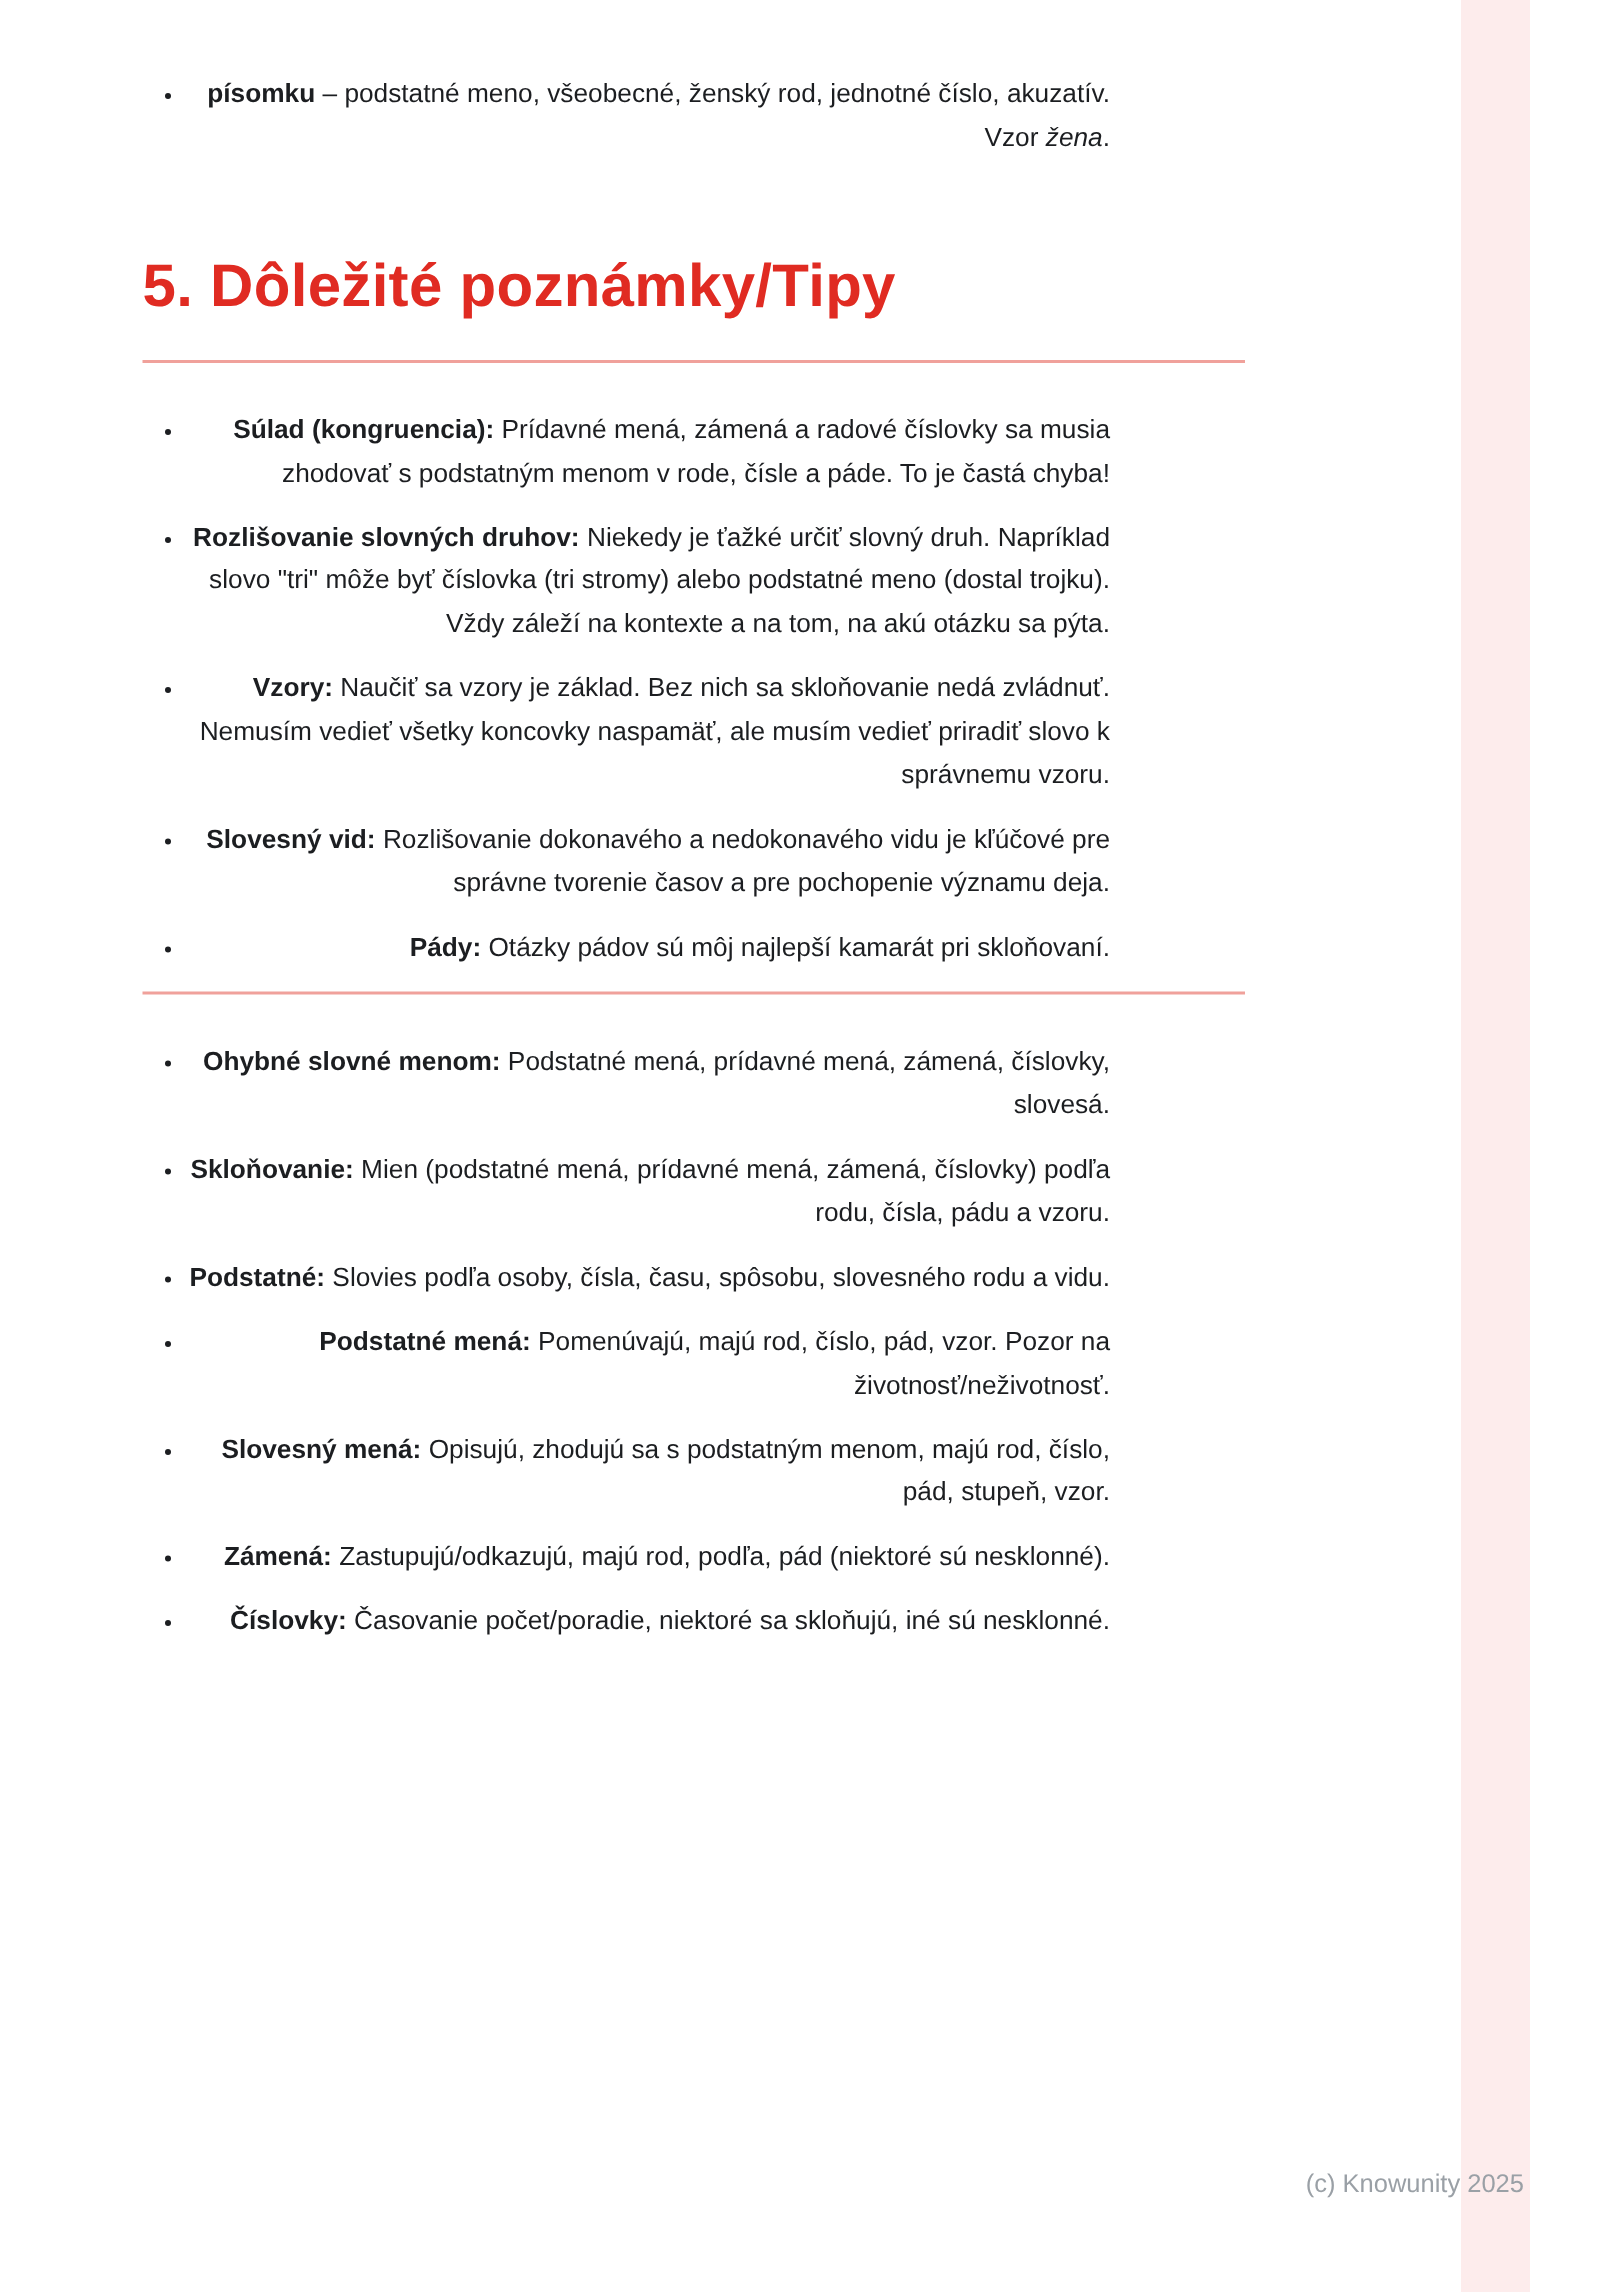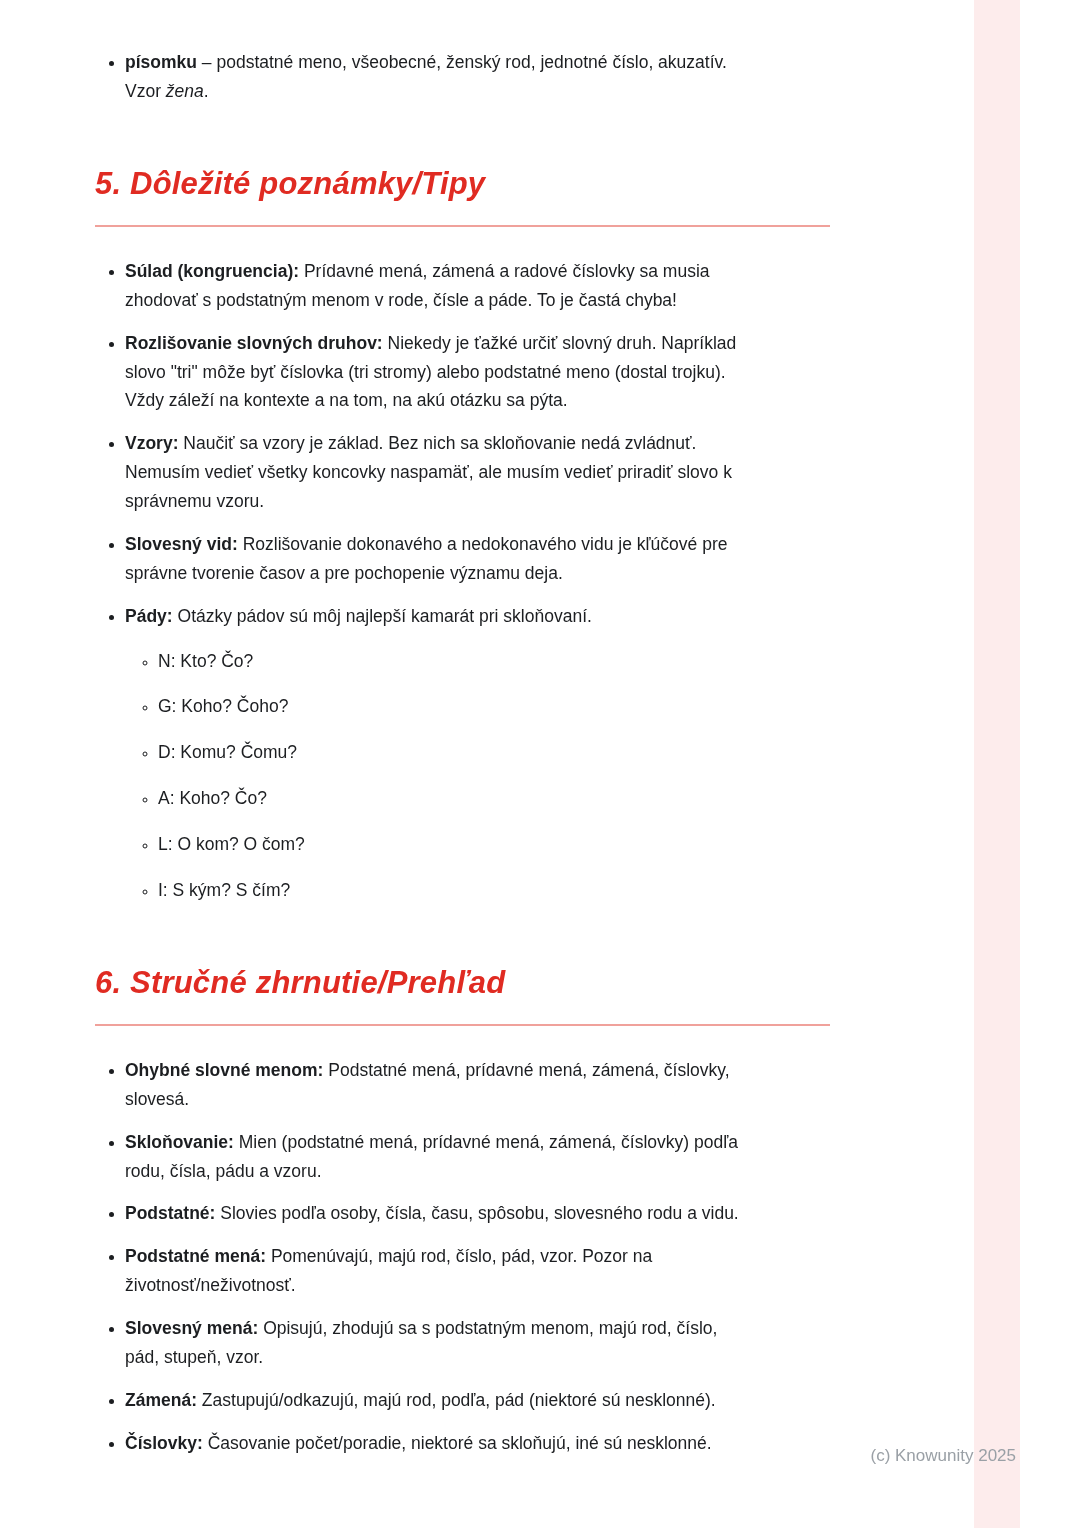--- a/index.html
+++ b/index.html
@@ -26,34 +26,34 @@
     z-index: 1;
     padding: 48px 0 0 95px;
     width: 740px;
     font-size: 17.5px;
     line-height: 1.65;
   }
   ul.bullets {
     list-style: disc;
     padding-left: 30px;
     margin: 0;
+    text-align: right;
   }
   ul.bullets > li {
     margin-bottom: 14px;
   }
   ul.bullets > li::marker { color: #1c1e21; font-size: 0.9em; }
   strong.lead { font-weight: 700; }
   em.it { font-style: italic; }
   h2.section-heading {
     color: #e02b22;
-    font-size: 31px;
+    font-size: 40px;
     font-weight: 700;
     margin-top: 52px;
     letter-spacing: 0.2px;
-    font-style: italic;
   }
   .heading-rule {
     height: 2px;
     background: #f0a19b;
     border: none;
     margin: 16px 0 30px 0;
     width: 735px;
   }
   ul.cases {
     list-style: circle;
@@ -104,32 +104,23 @@
       <strong class="lead">Vzory:</strong>
       <span>Naučiť sa vzory je základ. Bez nich sa skloňovanie nedá zvládnuť. Nemusím vedieť všetky koncovky naspamäť, ale musím vedieť priradiť slovo k správnemu vzoru.</span>
     </li>
     <li>
       <strong class="lead">Slovesný vid:</strong>
       <span>Rozlišovanie dokonavého a nedokonavého vidu je kľúčové pre správne tvorenie časov a pre pochopenie významu deja.</span>
     </li>
     <li>
       <strong class="lead">Pády:</strong>
       <span>Otázky pádov sú môj najlepší kamarát pri skloňovaní.</span>
-      <ul class="cases">
-        <li>N: Kto? Čo?</li>
-        <li>G: Koho? Čoho?</li>
-        <li>D: Komu? Čomu?</li>
-        <li>A: Koho? Čo?</li>
-        <li>L: O kom? O čom?</li>
-        <li>I: S kým? S čím?</li>
-      </ul>
     </li>
   </ul>
 
-  <h2 class="section-heading">6. Stručné zhrnutie/Prehľad</h2>
   <hr class="heading-rule">
 
   <ul class="bullets">
     <li>
       <strong class="lead">Ohybné slovné menom:</strong>
       <span>Podstatné mená, prídavné mená, zámená, číslovky, slovesá.</span>
     </li>
     <li>
       <strong class="lead">Skloňovanie:</strong>
       <span>Mien (podstatné mená, prídavné mená, zámená, číslovky) podľa rodu, čísla, pádu a vzoru.</span>

